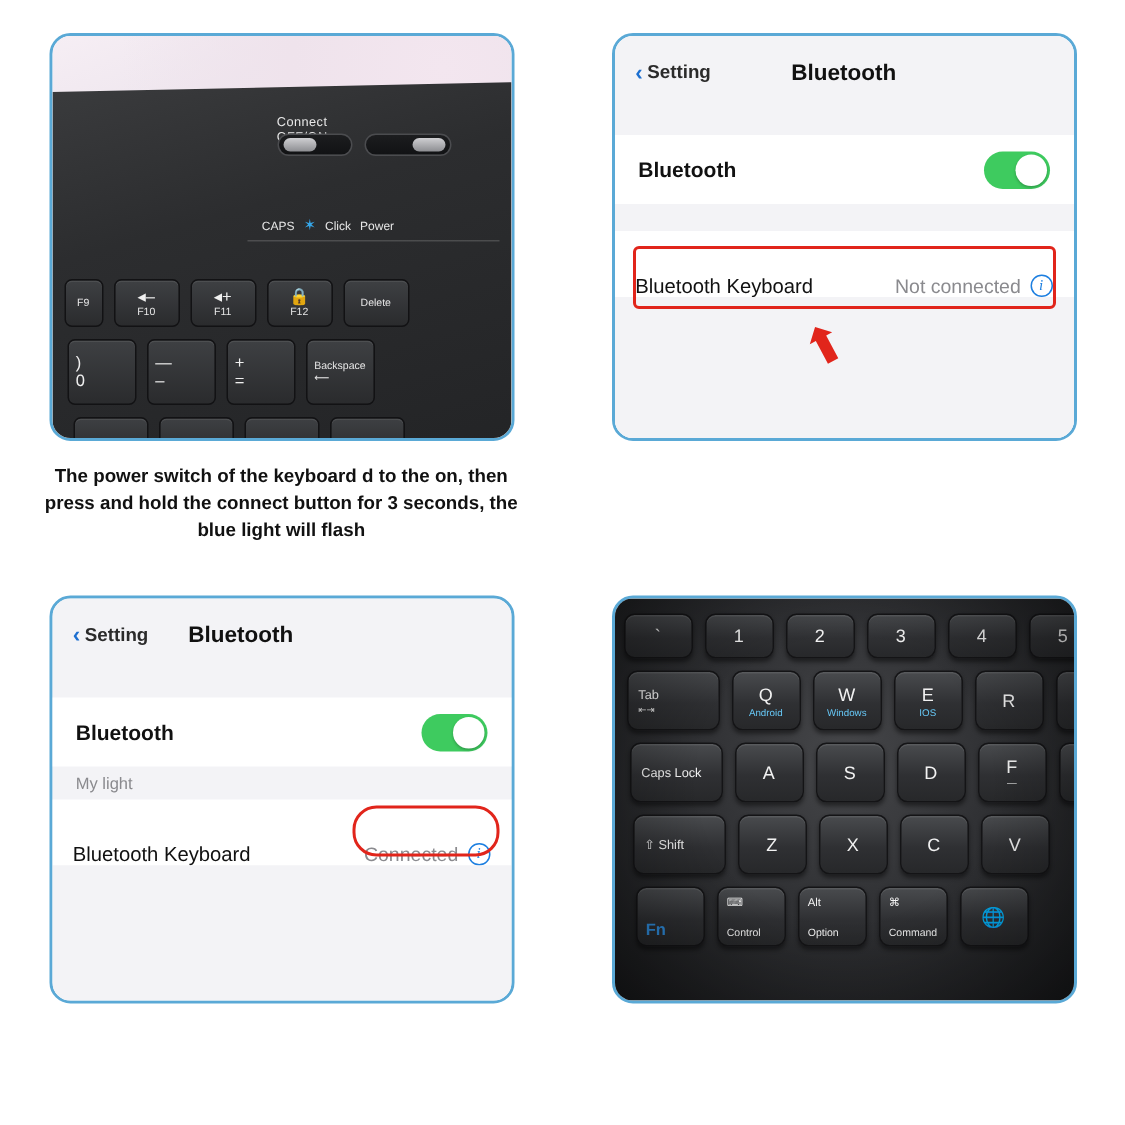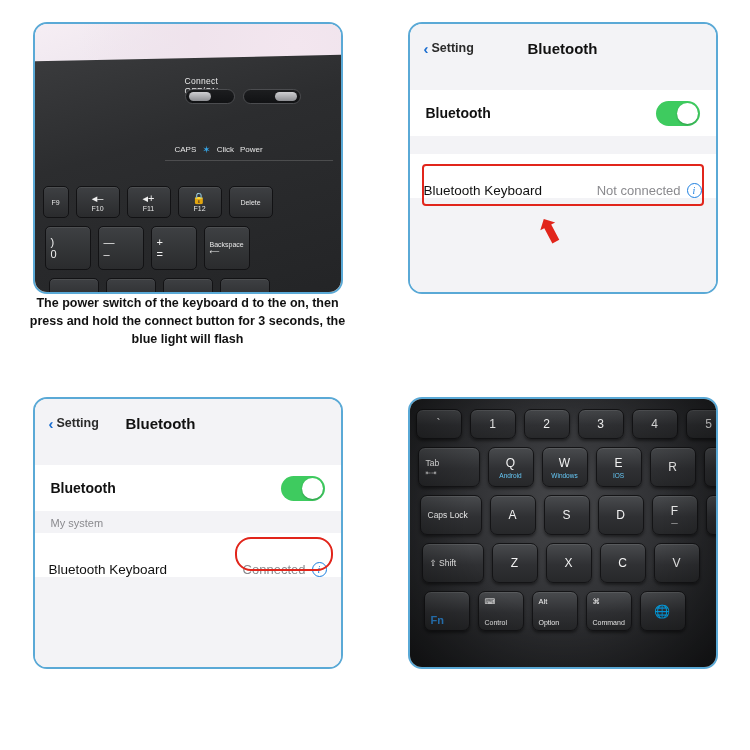--- a/index.html
+++ b/index.html
@@ -30,20 +30,21 @@
     position: relative;
     background: #fff;
   }
   .caption {
     width: 320px;
     text-align: center;
     font-size: 12.5px;
     font-weight: bold;
     color: #111;
     line-height: 1.45;
+    margin-top: 14px;
   }
 
   
   .kb1 {
     position: absolute; inset: 0;
     background:
       radial-gradient(circle at 85% 8%, #f3e6ef 0%, #efe3ec 28%, rgba(239,227,236,0) 60%),
       linear-gradient(160deg, #f6eef4 0%, #efe7ef 18%, #ece6ee 30%, #fdfdfd 100%);
     overflow: hidden;
   }
@@ -362,21 +363,21 @@
           </div>
           <div class="ios-title shift-left">Bluetooth</div>
         </div>
         <div class="spacer-sm"></div>
         <div class="row bold">
           <span>Bluetooth</span>
           <span class="toggle">
               <span class="dot"></span>
             </span>
         </div>
-        <div class="section-hdr">My system</div>
+        <div class="section-hdr">My light</div>
         <div class="dev-row">
           <span>Bluetooth Keyboard</span>
           <span class="dev-right">
             <span>Connected</span>
             <span class="info-i">i</span>
           </span>
         </div>
         <div class="filler"></div>
       </div>
       <div class="hl-pill" style="left:200px; top:138px; width:98px; height:34px;"></div>

